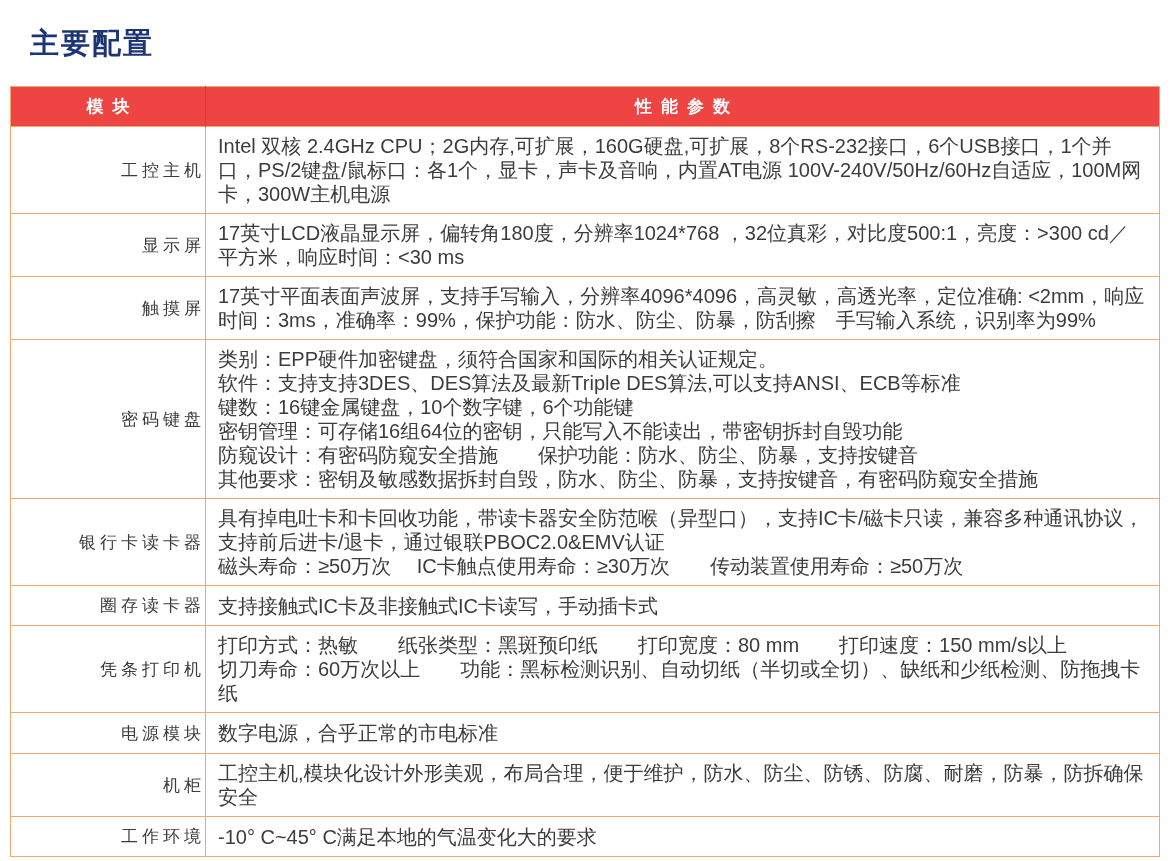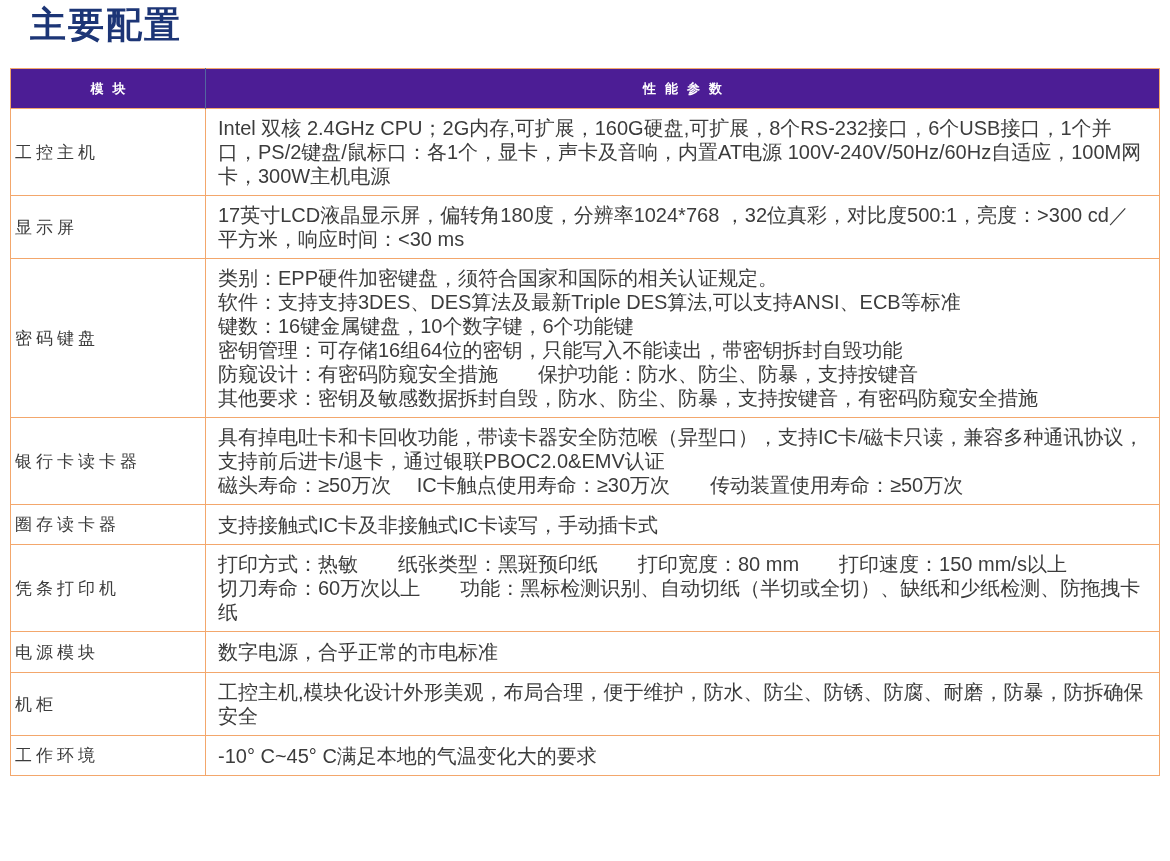--- a/index.html
+++ b/index.html
@@ -4,55 +4,55 @@
 <style>
   * { box-sizing: border-box; }
   html, body {
     margin: 0; padding: 0;
     width: 1170px; height: 861px;
     background: #ffffff;
     font-family: "Liberation Sans", sans-serif;
     -webkit-font-smoothing: antialiased;
   }
   .page-title {
-    margin: 8px 0 0 30px;
+    margin: 26px 0 0 30px;
     font-family: "Liberation Serif", serif;
     font-weight: bold;
-    font-size: 36px;
+    font-size: 29px;
     line-height: 34px;
     color: #1c3576;
     letter-spacing: 2px;
   }
   table.spec-table {
     margin: 26px 0 0 10px;
     width: 1150px;
     border-collapse: collapse;
     table-layout: fixed;
     border: 1px solid #f3a76c;
   }
   table.spec-table col.c-module { width: 195px; }
   th {
-    background: #4c1d95;
+    background: #ef4444;
     color: #ffffff;
-    font-size: 13px;
+    font-size: 17px;
     font-weight: bold;
     height: 40px;
     letter-spacing: 9px;
     text-indent: 9px; 
     border: none;
     padding: 0;
   }
   th.th-module { border-right: 1px solid #52669f; }
   td {
     border: 1px solid #f3a76c;
     color: #3c3c3c;
     vertical-align: middle;
   }
   td.module {
-    text-align: left;
+    text-align: right;
     font-size: 17px;
     letter-spacing: 4px;
     text-indent: 4px;
     padding: 0;
   }
   td.params {
     padding: 7px 14px 7px 12px;
     font-size: 20px;
     line-height: 24px;
   }
@@ -78,20 +78,26 @@
     <tr style="height:85px;">
       <td class="module">工控主机</td>
       <td class="params">
         <div class="pline">Intel 双核 2.4GHz CPU；2G内存,可扩展，160G硬盘,可扩展，8个RS-232接口，6个USB接口，1个并口，PS/2键盘/鼠标口：各1个，显卡，声卡及音响，内置AT电源 100V-240V/50Hz/60Hz自适应，100M网卡，300W主机电源</div>
       </td>
     </tr>
     <tr style="height:54px;">
       <td class="module">显示屏</td>
       <td class="params">
         <div class="pline">17英寸LCD液晶显示屏，偏转角180度，分辨率1024*768 ，32位真彩，对比度500:1，亮度：&gt;300 cd／平方米，响应时间：&lt;30 ms</div>
+      </td>
+    </tr>
+    <tr style="height:59px;">
+      <td class="module">触摸屏</td>
+      <td class="params">
+        <div class="pline">17英寸平面表面声波屏，支持手写输入，分辨率4096*4096，高灵敏，高透光率，定位准确: &lt;2mm，响应时间：3ms，准确率：99%，保护功能：防水、防尘、防暴，防刮擦　手写输入系统，识别率为99%</div>
       </td>
     </tr>
     <tr style="height:144px;">
       <td class="module">密码键盘</td>
       <td class="params">
         <div class="pline">类别：EPP硬件加密键盘，须符合国家和国际的相关认证规定。</div>
         <div class="pline">软件：支持支持3DES、DES算法及最新Triple DES算法,可以支持ANSI、ECB等标准</div>
         <div class="pline">键数：16键金属键盘，10个数字键，6个功能键</div>
         <div class="pline">密钥管理：可存储16组64位的密钥，只能写入不能读出，带密钥拆封自毁功能</div>
         <div class="pline">防窥设计：有密码防窥安全措施　　保护功能：防水、防尘、防暴，支持按键音</div>

